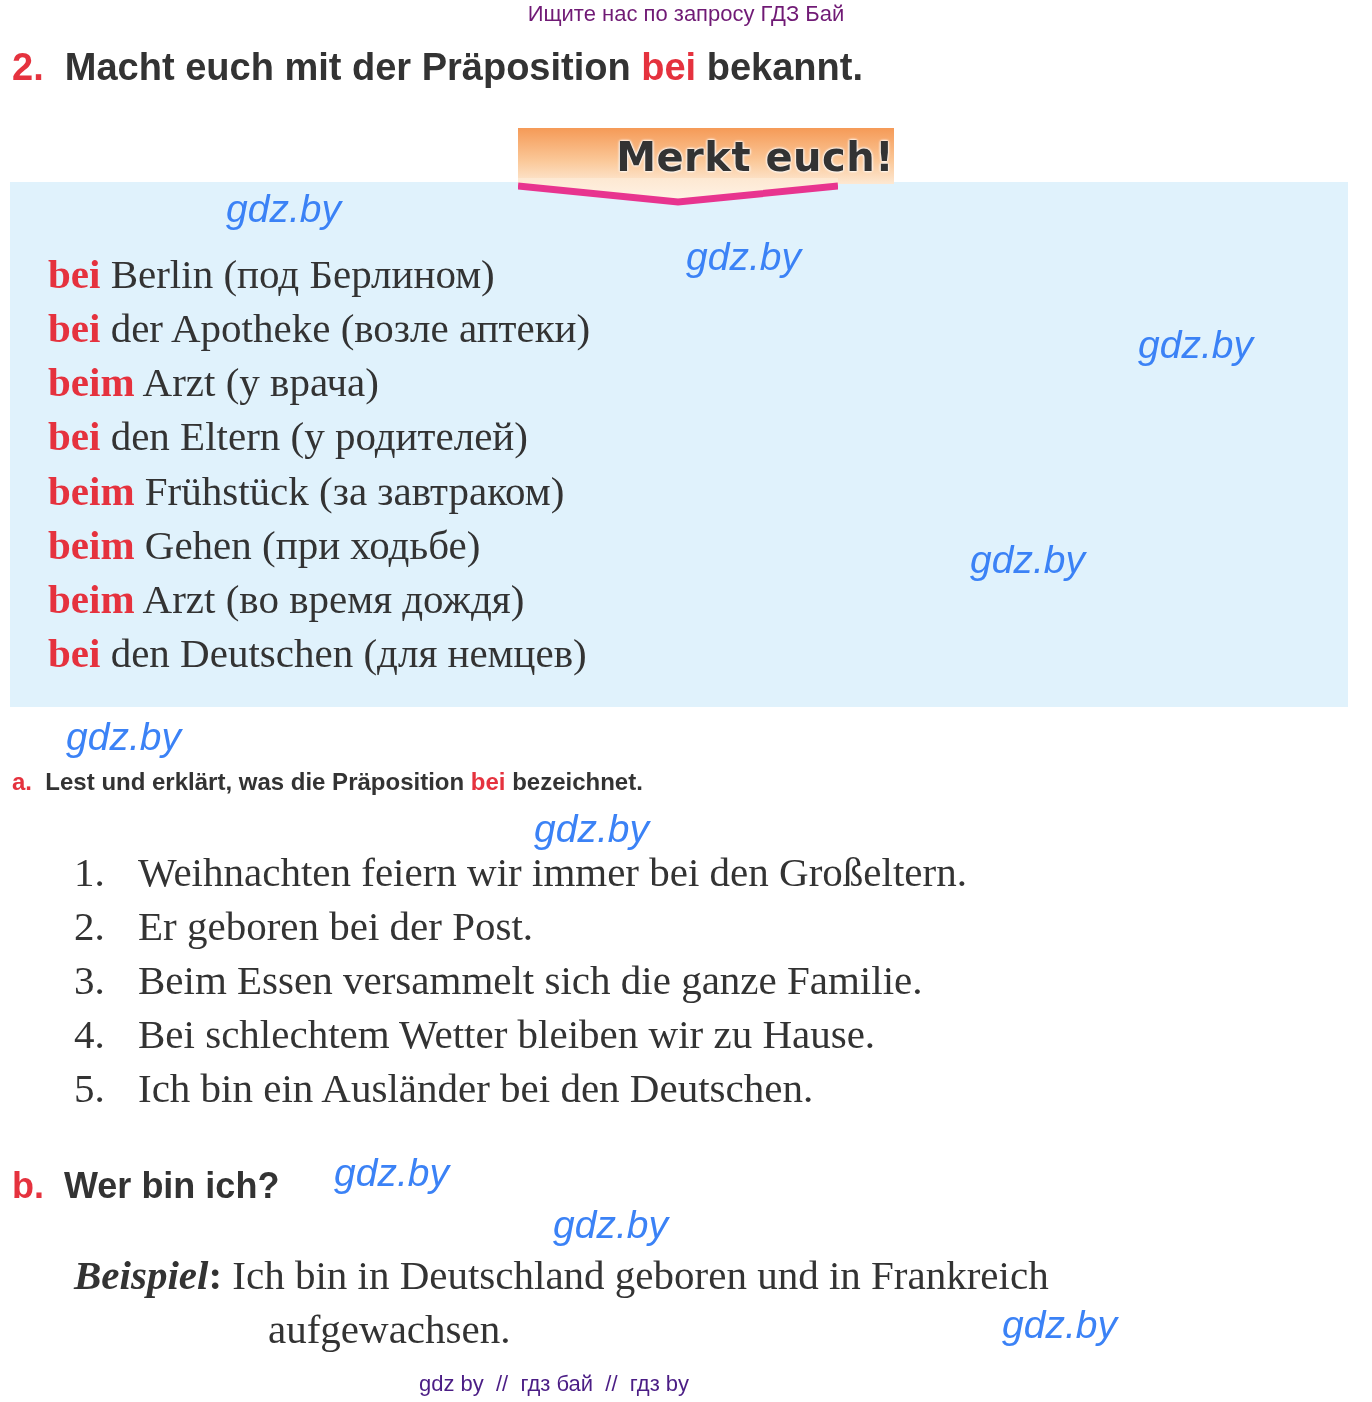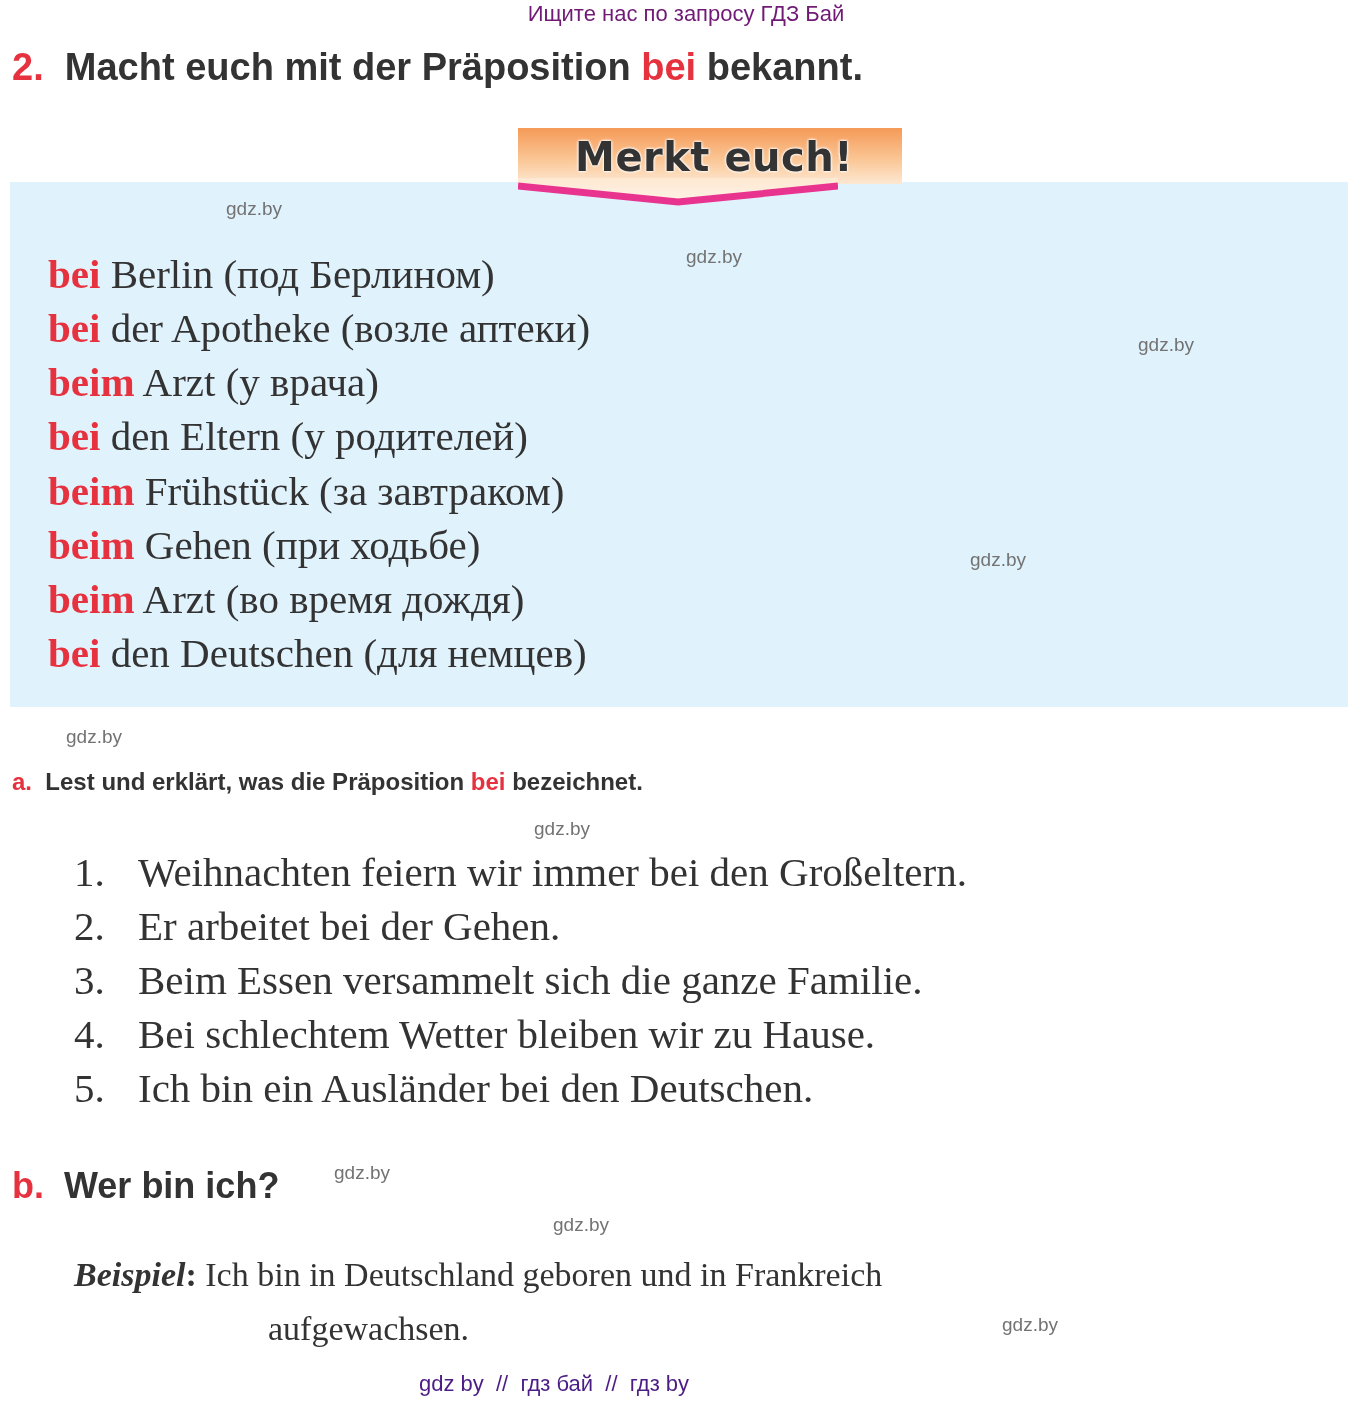--- a/index.html
+++ b/index.html
@@ -10,35 +10,34 @@
     }
     .abs { position: absolute; white-space: nowrap; }
     .sans { font-family: "Liberation Sans", sans-serif; text-align: center; }
     .top-banner { left: 0; width: 1372px; top: 0; text-align: center; font-size: 22px; line-height: 28px; }
     .heading { font-weight: bold; font-size: 38px; line-height: 44px; color: #333333; }
     .red { color: #e5323e; }
     .blue-box { left: 10px; top: 182px; width: 1338px; height: 525px; background: #e0f2fc; }
     .merkt {
       left: 518px; top: 128px; width: 376px; height: 56px;
       background: linear-gradient(to bottom, #f59a57 0%, #fbc99a 60%, #fde8d2 100%);
-      text-align: center;
-      padding-left: 8px;
+      text-align: right;
     }
     .merkt span {
       font-family: "DejaVu Sans", sans-serif; font-weight: bold; font-size: 40px; line-height: 58px;
       color: #333333; letter-spacing: 0.5px;
       text-shadow: 0 0 3px #ffffff, 0 0 3px #ffffff, 0 0 2px #ffffff;
     }
     .merkt-arrow { left: 518px; top: 178px; width: 320px; height: 32px; }
     .rule-line { left: 48px; font-size: 41px; line-height: 54px; color: #333333; }
     .rule-line .kw { color: #e5323e; font-weight: bold; }
-    .wm { font-size: 19px; line-height: 34px; color: #737373; }
+    .wm { font-size: 39px; line-height: 34px; color: #3b82f6; font-style: italic; }
     .sent { left: 74px; font-size: 41px; line-height: 54px; color: #333333; }
     .sent .num { display: inline-block; width: 64px; }
-    .example { font-size: 34px; line-height: 54px; color: #333333; }
+    .example { font-size: 41px; line-height: 54px; color: #333333; }
     .footer { left: 0; width: 1108px; top: 1370px; text-align: center; font-size: 22px; color: #4b1d85; line-height: 28px; }
   </style>
 </head>
 <body>
 
 <div class="abs top-banner sans" style="color:#701a75;">Ищите нас по запросу ГДЗ Бай</div>
 
 <div class="abs heading sans" style="left:12px; top:45px;">
   <span class="red">2.</span>&nbsp;
   <span>Macht euch mit der Präposition</span>
@@ -99,21 +98,21 @@
   <span class="red">a.</span>&nbsp;
   <span>Lest und erklärt, was die Präposition</span>
   <span class="red">bei</span>
   <span>bezeichnet.</span>
 </div>
 
 <div class="abs sent" style="top:845px;">
   <span class="num">1.</span><span>Weihnachten feiern wir immer bei den Großeltern.</span>
 </div>
 <div class="abs sent" style="top:899px;">
-  <span class="num">2.</span><span>Er arbeitet bei der Gehen.</span>
+  <span class="num">2.</span><span>Er geboren bei der Post.</span>
 </div>
 <div class="abs sent" style="top:953px;">
   <span class="num">3.</span><span>Beim Essen versammelt sich die ganze Familie.</span>
 </div>
 <div class="abs sent" style="top:1007px;">
   <span class="num">4.</span><span>Bei schlechtem Wetter bleiben wir zu Hause.</span>
 </div>
 <div class="abs sent" style="top:1061px;">
   <span class="num">5.</span><span>Ich bin ein Ausländer bei den Deutschen.</span>
 </div>

